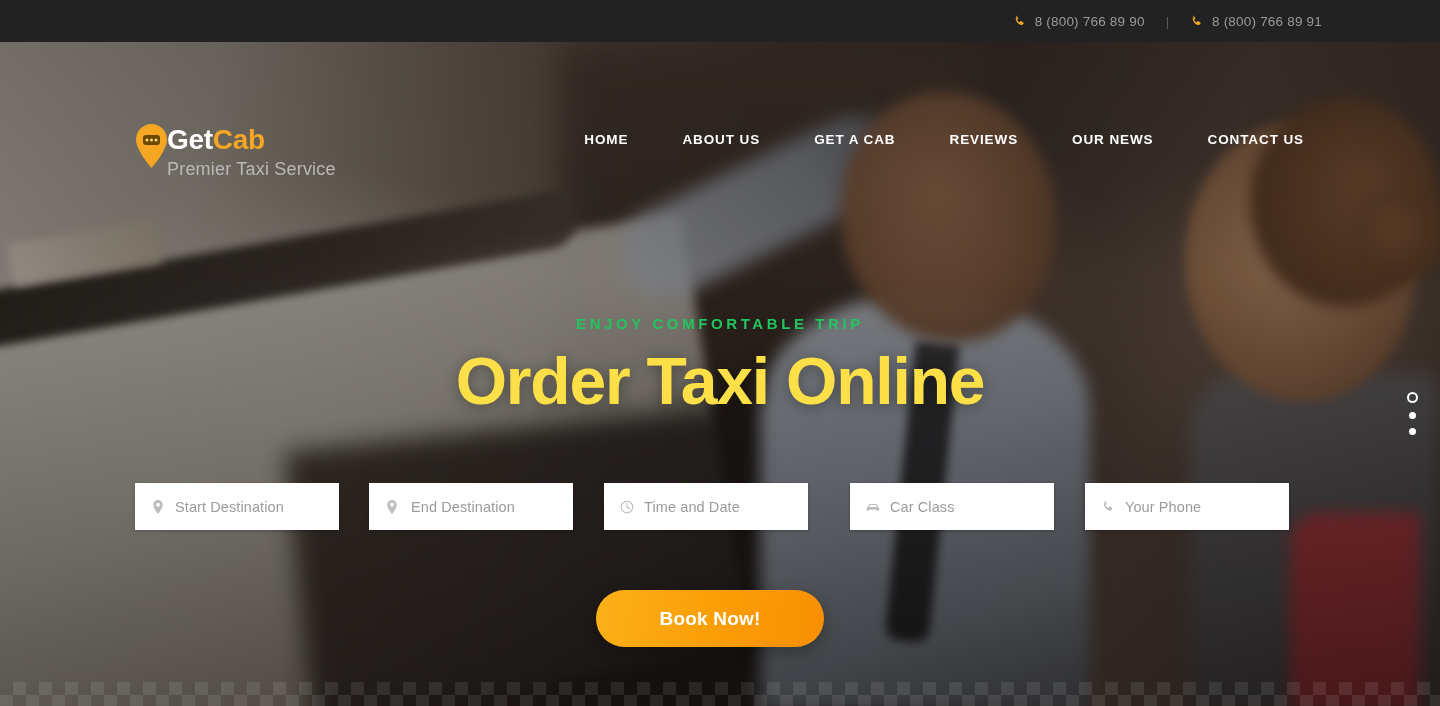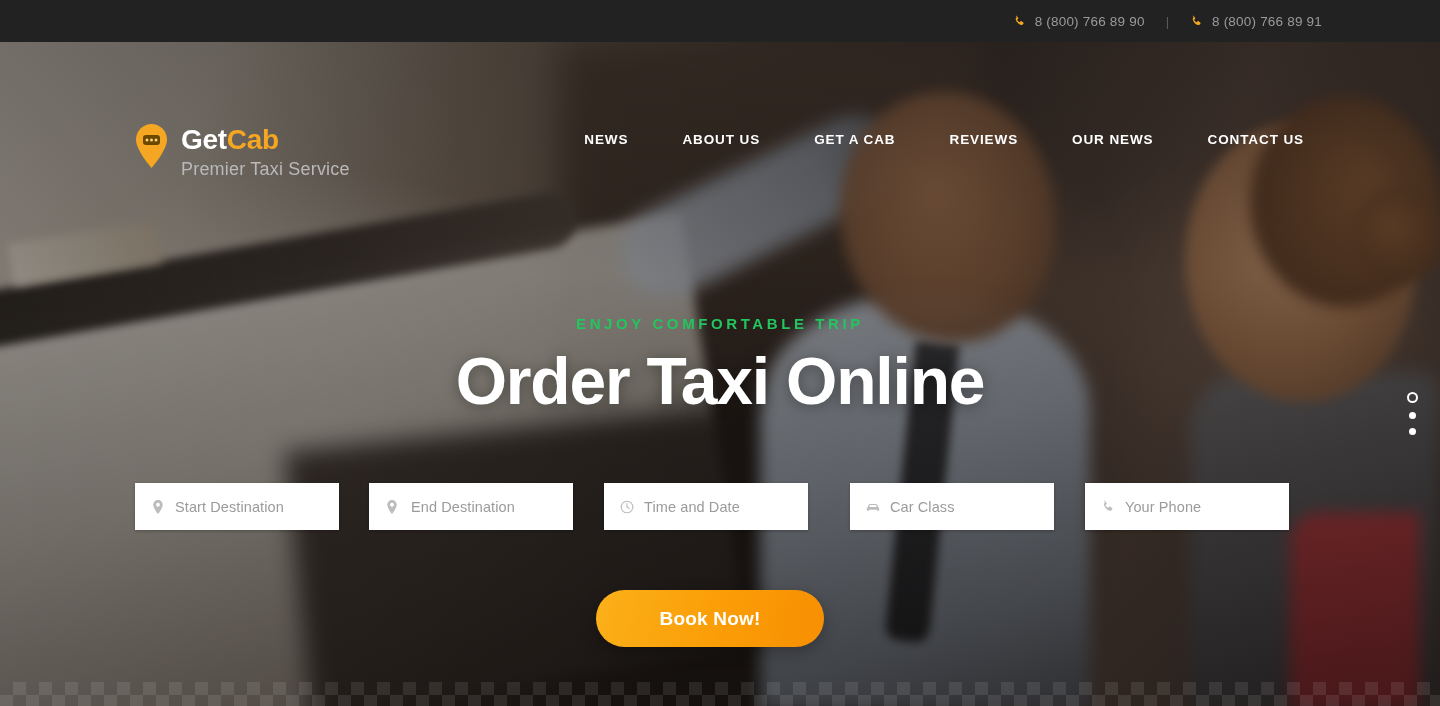--- a/index.html
+++ b/index.html
@@ -120,21 +120,21 @@
   .hero-veil{
     position:absolute; inset:0;
     background:linear-gradient(180deg, rgba(22,18,16,.50) 0%, rgba(24,19,16,.42) 35%, rgba(18,14,12,.55) 100%);
   }
 
   
   .header{
     position:absolute; left:0; top:0; width:1440px; height:120px;
     display:flex; align-items:center; z-index:20;
   }
-  .logo{ position:absolute; left:136px; top:82px; display:flex; align-items:flex-start; gap:14px; }
+  .logo{ position:absolute; left:136px; top:82px; display:flex; align-items:flex-start; gap:0; }
   .logo-pin{ width:31px; height:44px; flex:none; }
   .logo-text{ display:flex; flex-direction:column; margin-top:2px; }
   .logo-word{ font-size:28px; font-weight:bold; line-height:1; letter-spacing:-.3px; white-space:nowrap; }
   .logo-get{ color:#ffffff; }
   .logo-cab{ color:#f5a623; }
   .logo-tag{ color:#b9b9b9; font-size:18px; margin-top:5px; letter-spacing:.2px; }
 
   .nav{ position:absolute; right:136px; top:90px; display:flex; align-items:center; gap:0; }
   .nav-item{
     color:#ffffff; font-size:13.5px; font-weight:bold; letter-spacing:.9px;
@@ -143,21 +143,21 @@
   .nav-item:last-child{ padding-right:0; }
 
   
   .hero-inner{ position:absolute; inset:0; z-index:15; }
   .eyebrow{
     position:absolute; left:0; right:0; top:273px; text-align:center;
     color:#22c55e; font-size:15px; font-weight:bold; letter-spacing:3.6px;
   }
   .headline{
     position:absolute; left:0; right:0; top:303px; text-align:center;
-    color:#ffffff; font-size:66px; font-weight:bold; letter-spacing:-1.2px;
+    color:#fde047; font-size:66px; font-weight:bold; letter-spacing:-1.2px;
     line-height:1.12; text-shadow:0 2px 14px rgba(0,0,0,.35);
   }
 
   
   .form{
     position:absolute; left:135px; top:441px; width:1170px; height:56px;
     display:flex; gap:0;
   }
   .field{
     height:47px; background:#ffffff; display:flex; align-items:center;
@@ -271,21 +271,21 @@
       </svg>
       <span class="logo-text">
         <span class="logo-word">
           <span class="logo-get">Get</span><span class="logo-cab">Cab</span>
         </span>
         <span class="logo-tag">Premier Taxi Service</span>
       </span>
     </a>
 
     <nav class="nav">
-      <a class="nav-item">NEWS</a>
+      <a class="nav-item">HOME</a>
       <a class="nav-item">ABOUT US</a>
       <a class="nav-item">GET A CAB</a>
       <a class="nav-item">REVIEWS</a>
       <a class="nav-item">OUR NEWS</a>
       <a class="nav-item">CONTACT US</a>
     </nav>
   </div>
 
   <div class="hero-inner">
 

